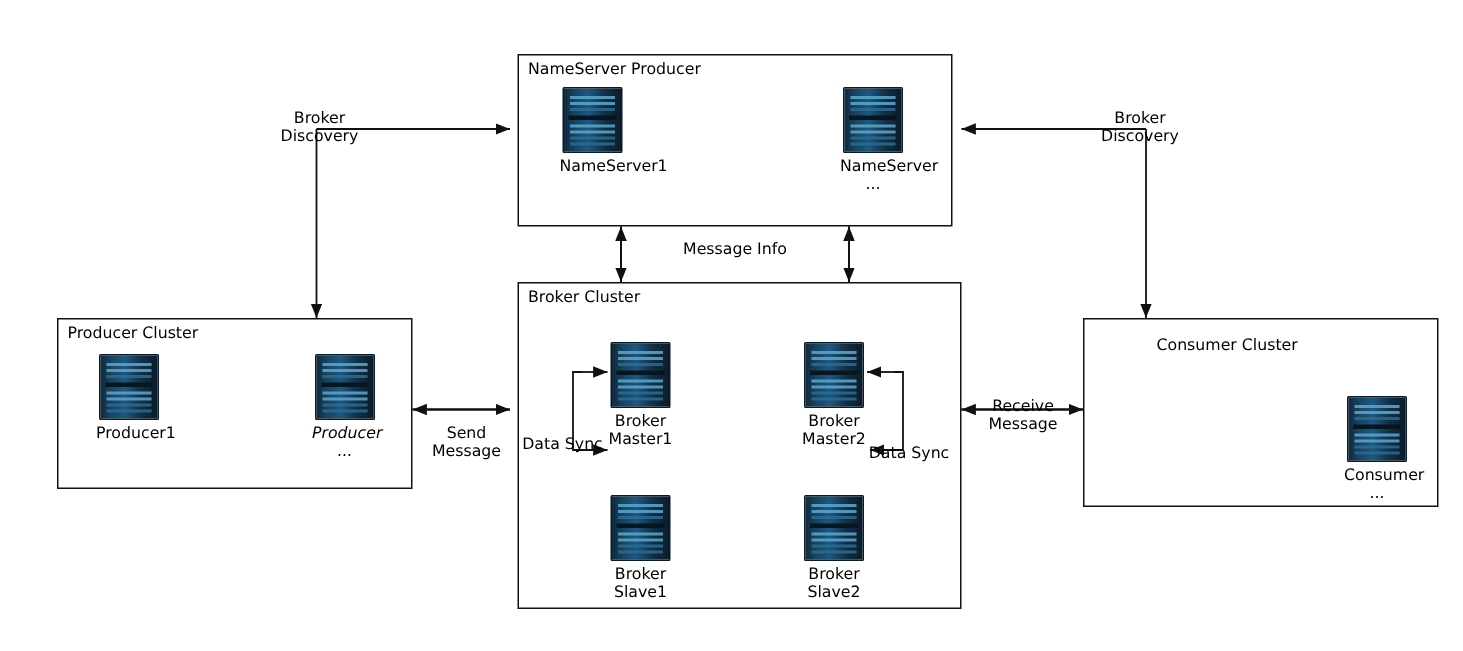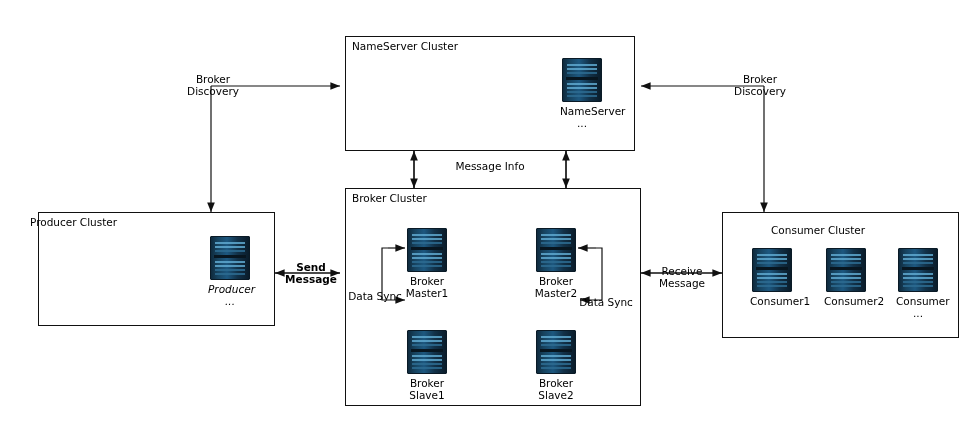--- a/index.html
+++ b/index.html
@@ -116,22 +116,35 @@
 
       <path d="M388,248 L382,248 L382,300 L405,300" marker-end="url(#arrow)"></path>
       <path d="M388,248 L405,248" marker-end="url(#arrow)"></path>
 
       <path d="M596,248 L602,248 L602,300 L580,300" marker-end="url(#arrow)"></path>
       <path d="M596,248 L578,248" marker-end="url(#arrow)"></path>
     </g>
   </svg>
 
   <div class="box" style="left:345px; top:36px; width:290px; height:115px;"></div>
-  <div class="box-title" style="left:352px; top:40px;">NameServer Cluster</div>
-
+  <div class="box-title" style="left:352px; top:40px;">NameServer Producer</div>
+
+  <div class="node" style="left:373px; top:58px;">
+    <div class="server-icon">
+      <div class="slot" style="top:5px"></div>
+        <div class="slot" style="top:9px"></div>
+        <div class="slot dim" style="top:13px"></div>
+      <div class="gap" style="top:18px"></div>
+      <div class="slot" style="top:24px"></div>
+        <div class="slot" style="top:28px"></div>
+        <div class="slot dim" style="top:32px"></div>
+        <div class="slot dim" style="top:36px"></div>
+    </div>
+    <div class="node-label">NameServer1</div>
+  </div>
 
 
   <div class="node" style="left:560px; top:58px;">
     <div class="server-icon">
       <div class="slot" style="top:5px"></div>
         <div class="slot" style="top:9px"></div>
         <div class="slot dim" style="top:13px"></div>
       <div class="gap" style="top:18px"></div>
       <div class="slot" style="top:24px"></div>
         <div class="slot" style="top:28px"></div>
@@ -199,90 +212,77 @@
       <div class="slot" style="top:24px"></div>
         <div class="slot" style="top:28px"></div>
         <div class="slot dim" style="top:32px"></div>
         <div class="slot dim" style="top:36px"></div>
     </div>
     <div class="node-label">Broker
 Slave2</div>
   </div>
 
   <div class="box" style="left:38px; top:212px; width:237px; height:114px;"></div>
-  <div class="box-title" style="left:30px; top:216px;">Producer Cluster</div>
-
+  <div class="box-title" style="left:45px; top:216px;">Producer Cluster</div>
+
+  <div class="node" style="left:64px; top:236px;">
+    <div class="server-icon">
+      <div class="slot" style="top:5px"></div>
+        <div class="slot" style="top:9px"></div>
+        <div class="slot dim" style="top:13px"></div>
+      <div class="gap" style="top:18px"></div>
+      <div class="slot" style="top:24px"></div>
+        <div class="slot" style="top:28px"></div>
+        <div class="slot dim" style="top:32px"></div>
+        <div class="slot dim" style="top:36px"></div>
+    </div>
+    <div class="node-label">Producer1</div>
+  </div>
 
 
   <div class="node" style="left:208px; top:236px;font-style:italic;">
     <div class="server-icon">
       <div class="slot" style="top:5px"></div>
         <div class="slot" style="top:9px"></div>
         <div class="slot dim" style="top:13px"></div>
       <div class="gap" style="top:18px"></div>
       <div class="slot" style="top:24px"></div>
         <div class="slot" style="top:28px"></div>
         <div class="slot dim" style="top:32px"></div>
         <div class="slot dim" style="top:36px"></div>
     </div>
     <div class="node-label">Producer
 ...</div>
   </div>
 
   <div class="box" style="left:722px; top:212px; width:237px; height:126px;"></div>
   <div class="box-title" style="left:771px; top:224px;">Consumer Cluster</div>
 
-  <div class="node" style="left:750px; top:248px;">
-    <div class="server-icon">
-      <div class="slot" style="top:5px"></div>
-        <div class="slot" style="top:9px"></div>
-        <div class="slot dim" style="top:13px"></div>
-      <div class="gap" style="top:18px"></div>
-      <div class="slot" style="top:24px"></div>
-        <div class="slot" style="top:28px"></div>
-        <div class="slot dim" style="top:32px"></div>
-        <div class="slot dim" style="top:36px"></div>
-    </div>
-    <div class="node-label">Consumer1</div>
-  </div>
-
-  <div class="node" style="left:824px; top:248px;">
-    <div class="server-icon">
-      <div class="slot" style="top:5px"></div>
-        <div class="slot" style="top:9px"></div>
-        <div class="slot dim" style="top:13px"></div>
-      <div class="gap" style="top:18px"></div>
-      <div class="slot" style="top:24px"></div>
-        <div class="slot" style="top:28px"></div>
-        <div class="slot dim" style="top:32px"></div>
-        <div class="slot dim" style="top:36px"></div>
-    </div>
-    <div class="node-label">Consumer2</div>
-  </div>
-
-  <div class="node" style="left:896px; top:248px;">
+
+
+  <div class="node" style="left:896px; top:264px;">
     <div class="server-icon">
       <div class="slot" style="top:5px"></div>
         <div class="slot" style="top:9px"></div>
         <div class="slot dim" style="top:13px"></div>
       <div class="gap" style="top:18px"></div>
       <div class="slot" style="top:24px"></div>
         <div class="slot" style="top:28px"></div>
         <div class="slot dim" style="top:32px"></div>
         <div class="slot dim" style="top:36px"></div>
     </div>
     <div class="node-label">Consumer
 ...</div>
   </div>
 
   <div class="edge-label" style="left:178px; top:73px; width:70px;">Broker
 Discovery</div>
   <div class="edge-label" style="left:725px; top:73px; width:70px;">Broker
 Discovery</div>
   <div class="edge-label" style="left:448px; top:160px; width:84px;">Message Info</div>
-  <div class="edge-label" style="left:283px; top:261px; width:56px;font-weight:bold;">Send
+  <div class="edge-label" style="left:283px; top:283px; width:56px;">Send
 Message</div>
   <div class="edge-label" style="left:645px; top:265px; width:74px;">Receive
 Message</div>
   <div class="edge-label" style="left:345px; top:290px; width:60px;">Data Sync</div>
   <div class="edge-label" style="left:576px; top:296px; width:60px;">Data Sync</div>
 
 </div>
 
 </body></html>

